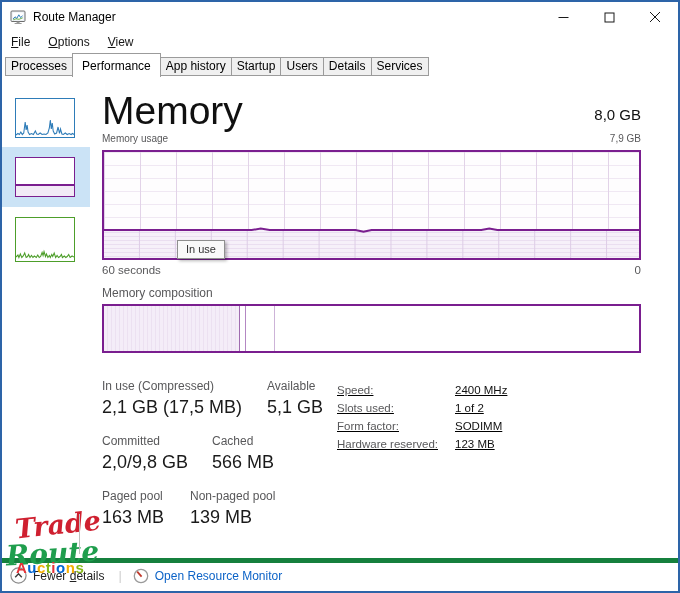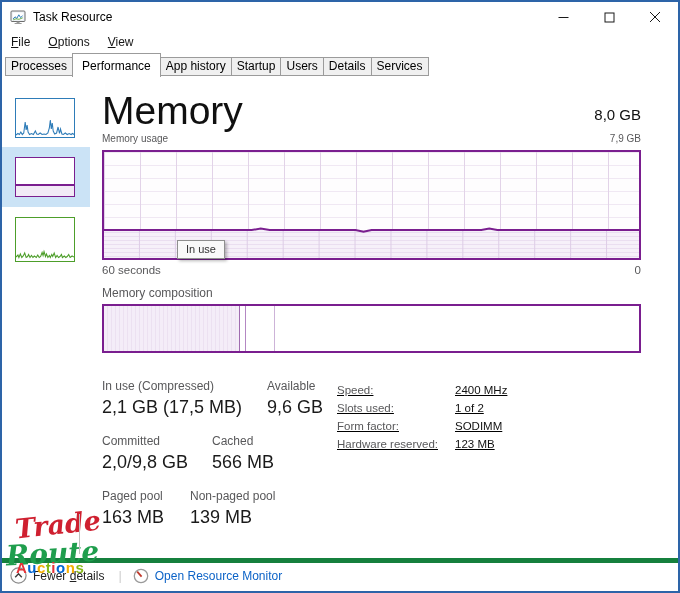--- a/index.html
+++ b/index.html
@@ -121,21 +121,21 @@
 
   <div class="titlebar">
     <svg class="tm-icon" viewBox="0 0 16 16">
       <rect x="1" y="2" width="14" height="10.5" rx="1" fill="#eef2f6" stroke="#6e6e6e" stroke-width="1"></rect>
       <rect x="2.8" y="3.6" width="10.5" height="7.3" fill="#ffffff"></rect>
       <polyline points="3.2,10 5,7.8 6.8,9.4 8.8,5.8 10.6,8.6 12.6,6.8" stroke="#2e7cb8" stroke-width="1" fill="none"></polyline>
       <polyline points="3.2,10.8 6,9.8 9,10.3 12.8,8.8" stroke="#4d9e2a" stroke-width="0.8" fill="none"></polyline>
       <rect x="6.6" y="12.6" width="3" height="1.4" fill="#9a9a9a"></rect>
       <rect x="4.6" y="14" width="7" height="1" fill="#9a9a9a"></rect>
     </svg>
-    <span class="title-text">Task Resource</span>
+    <span class="title-text">Route Manager</span>
     <div class="controls">
       <button class="ctrl">
         <svg width="11" height="11" viewBox="0 0 11 11">
             <line x1="0.5" y1="5.5" x2="10.5" y2="5.5" stroke="#1a1a1a" stroke-width="1"></line>
           </svg>
       </button>
       <button class="ctrl">
         <svg width="11" height="11" viewBox="0 0 11 11">
             <rect x="1" y="1" width="9" height="9" fill="none" stroke="#1a1a1a" stroke-width="1"></rect>
           </svg>
@@ -224,21 +224,21 @@
       </div>
 
       <div class="stats">
         <div class="srow">
           <div class="c-r1">
             <div class="stat-label">In use (Compressed)</div>
             <div class="stat-value">2,1 GB (17,5 MB)</div>
           </div>
           <div>
             <div class="stat-label">Available</div>
-            <div class="stat-value">9,6 GB</div>
+            <div class="stat-value">5,1 GB</div>
           </div>
         </div>
         <div class="srow">
           <div class="c-r2">
             <div class="stat-label">Committed</div>
             <div class="stat-value">2,0/9,8 GB</div>
           </div>
           <div>
             <div class="stat-label">Cached</div>
             <div class="stat-value">566 MB</div>

